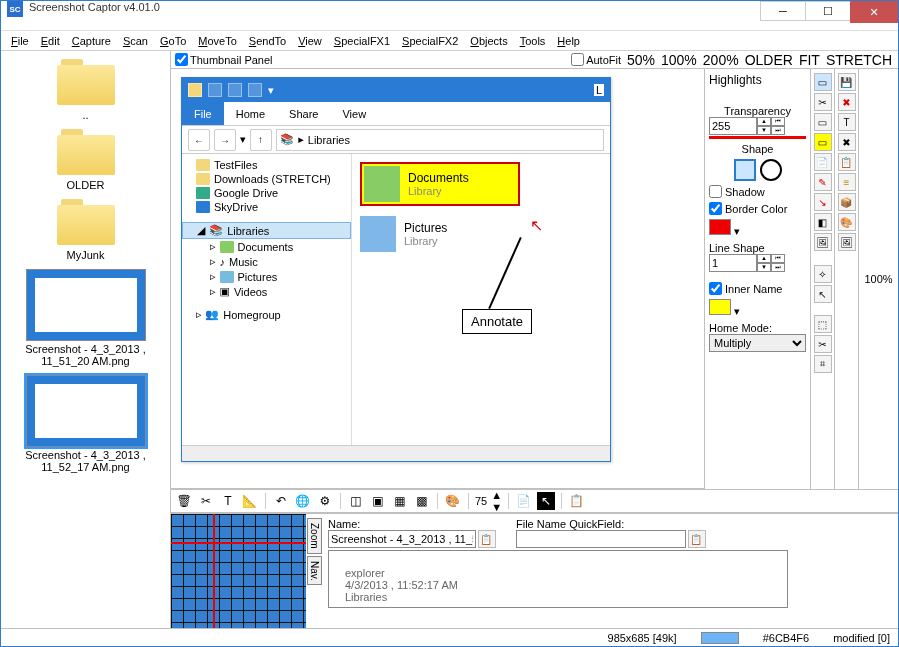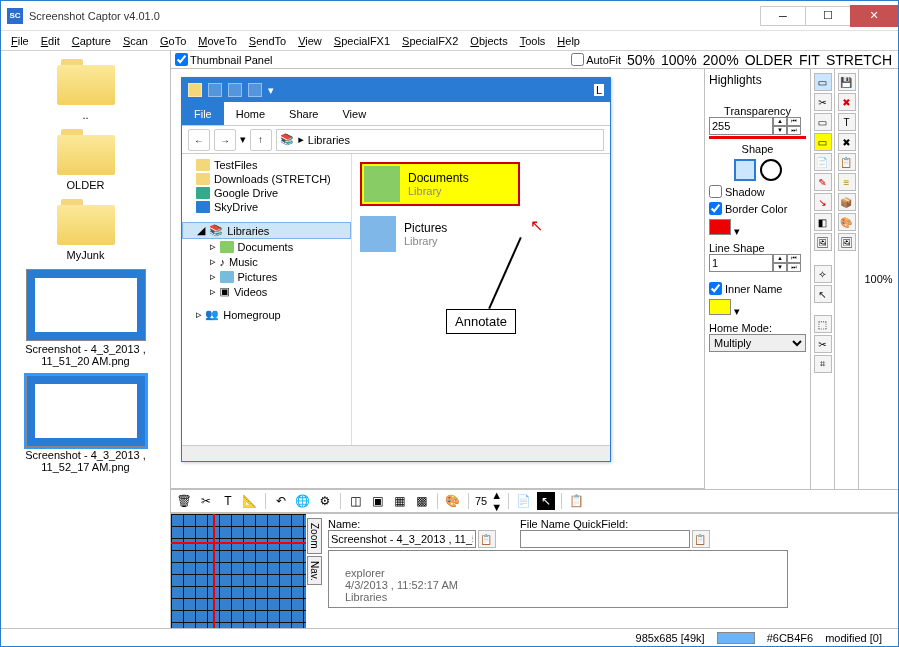--- a/index.html
+++ b/index.html
@@ -1,18 +1,18 @@
 <!DOCTYPE html>
 <html><head>
 <meta charset="utf-8">
 <style>
 * { box-sizing: border-box; margin: 0; padding: 0; font-family: "Segoe UI", Tahoma, sans-serif; font-size: 11px; }
 body { background: #fff; width: 899px; height: 647px; overflow: hidden; border: 1px solid #2d7dcc; }
 
-.titlebar { height: 30px; background: #fff; display: flex; align-items: center; border-bottom: 1px solid #e0e0e0; }
+.titlebar { height: 30px; background: #fff; display: flex; align-items: flex-start; border-bottom: 1px solid #e0e0e0; }
 .titlebar .icon { width: 16px; height: 16px; margin: 0 6px; background: #2a6fd0; display: inline-flex; align-items: center; justify-content: center; color: #fff; font-size: 8px; font-weight: bold; }
 .titlebar .title { flex: 1; color: #333; }
 .titlebar .winbtn { width: 46px; height: 20px; display: flex; align-items: center; justify-content: center; border: 1px solid #ccc; margin-left: -1px; cursor: pointer; }
 .titlebar .close { background: #c75050; color: #fff; border-color: #c75050; width: 48px; height: 22px; }
 
 .menubar { height: 20px; background: #fff; display: flex; align-items: center; padding: 0 4px; border-bottom: 1px solid #d0d0d0; }
 .menubar span { padding: 0 6px; cursor: pointer; }
 .menubar span u { text-decoration: underline; }
 
 .layout { display: flex; height: calc(100% - 50px - 18px); }
@@ -51,30 +51,30 @@
 .tree-item.sub { padding-left: 28px; }
 .ticn { width: 14px; height: 12px; background: #f4d77a; border-radius: 1px; flex-shrink: 0; }
 .ticn.blue { background: #3a8; }
 .emb-content { flex: 1; padding: 8px; position: relative; }
 .lib-item { display: flex; align-items: center; gap: 8px; margin-bottom: 6px; }
 .lib-item.hl { background: #ffff00; border: 2px solid #cc0000; padding: 2px; width: 160px; }
 .lib-icon { width: 36px; height: 36px; background: #7fb8e8; }
 .lib-name { font-size: 12px; }
 .lib-sub { color: #888; font-size: 11px; }
 .arrow-cursor { position: absolute; top: 62px; left: 178px; color: #d00; font-size: 16px; }
-.annotate-box { position: absolute; top: 155px; left: 94px; border: 1px solid #000; background: #fff; padding: 4px 8px; font-size: 13px; }
+.annotate-box { position: absolute; top: 155px; left: 110px; border: 1px solid #000; background: #fff; padding: 4px 8px; font-size: 13px; }
 .annotate-line { position: absolute; top: 80px; left: 152px; width: 1px; height: 78px; border-left: 2px solid #000; transform: rotate(24deg); }
 .emb-scroll { height: 16px; background: #eee; border-top: 1px solid #ccc; }
 
 .right-panel { width: 106px; border-left: 1px solid #c0c0c0; padding: 4px; font-size: 11px; }
 .rp-h { font-size: 12px; margin-bottom: 18px; }
 .rp-row { margin-bottom: 4px; }
 .rp-row label { display: block; text-align: center; }
 .rp-num { display: flex; }
-.rp-num input { width: 64px; height: 18px; border: 1px solid #888; padding: 0 2px; }
+.rp-num input { width: 48px; height: 18px; border: 1px solid #888; padding: 0 2px; }
 .rp-spin { width: 14px; display: flex; flex-direction: column; }
 .rp-spin span { flex: 1; border: 1px solid #888; font-size: 6px; text-align: center; cursor: pointer; }
 .rp-redbar { height: 3px; background: #e00; margin-top: 1px; }
 .shape-row { display: flex; gap: 4px; justify-content: center; margin: 4px 0; }
 .shape-sq { width: 22px; height: 22px; border: 2px solid #2a7bd4; background: #cde6ff; }
 .shape-ci { width: 22px; height: 22px; border: 2px solid #000; border-radius: 50%; }
 .rp-chk { display: flex; align-items: center; gap: 3px; }
 .color-sw { width: 22px; height: 16px; border: 1px solid #888; display: inline-block; }
 .rp-sel { width: 100%; border: 1px solid #888; height: 18px; }
 
@@ -89,28 +89,28 @@
 
 .bottom-row { display: flex; height: 115px; border-top: 1px solid #c0c0c0; }
 .zoom-box { width: 135px; position: relative; background: #4a6; }
 .zoom-box .grid { width: 100%; height: 100%; background: linear-gradient(#3680d0,#3680d0); background-size: 12px 12px; position: relative; }
 .zoom-box .gridlines { position: absolute; inset: 0; background-image: linear-gradient(#111 1px, transparent 1px), linear-gradient(90deg, #111 1px, transparent 1px); background-size: 12px 12px; }
 .zoom-box .cross-h { position: absolute; top: 28px; left: 0; right: 0; height: 2px; background: #e00; }
 .zoom-box .cross-v { position: absolute; left: 42px; top: 0; bottom: 0; width: 2px; background: #e00; }
 .zoom-tabs { position: absolute; right: -16px; top: 4px; width: 15px; }
 .zoom-tabs div { writing-mode: vertical-rl; border: 1px solid #888; background: #f0f0f0; padding: 4px 1px; font-size: 10px; margin-bottom: 2px; cursor: pointer; }
 .info-box { flex: 1; padding: 4px; margin-left: 18px; }
-.info-row { display: flex; gap: 24px; margin-bottom: 2px; }
+.info-row { display: flex; gap: 8px; margin-bottom: 2px; }
 .info-lbl { font-size: 11px; }
 .info-inp { flex: 1; max-width: 320px; border: 1px solid #888; height: 18px; padding: 0 2px; }
 .info-ta { width: 460px; height: 58px; border: 1px solid #888; padding: 16px; font-size: 11px; resize: none; color: #666; }
-.quick-col { margin-left: 0; }
+.quick-col { margin-left: 12px; }
 .quick-col input { width: 170px; border: 1px solid #888; height: 18px; }
 
-.statusbar { height: 18px; border-top: 1px solid #c0c0c0; display: flex; align-items: center; font-size: 11px; padding: 0 16px; gap: 12px; }
+.statusbar { height: 18px; border-top: 1px solid #c0c0c0; display: flex; align-items: center; font-size: 11px; padding: 0 8px; gap: 24px; }
 .statusbar .sp { flex: 1; }
 .color-chip { width: 38px; height: 12px; background: #6cb4f6; border: 1px solid #888; }
 </style>
 </head>
 <body>
 
 <div class="titlebar">
   <span class="icon">SC</span>
   <span class="title">Screenshot Captor v4.01.0</span>
   <div class="winbtn">─</div>

